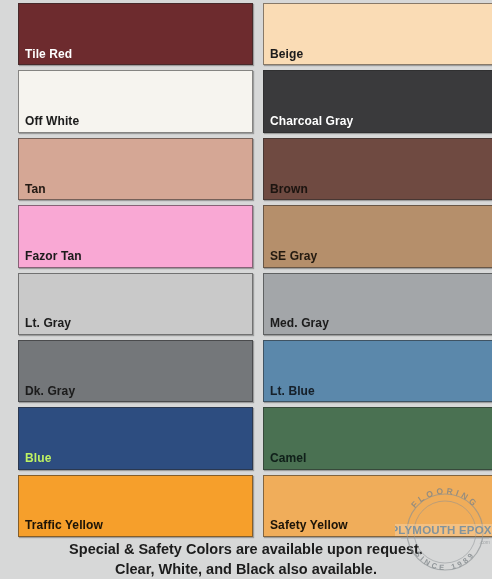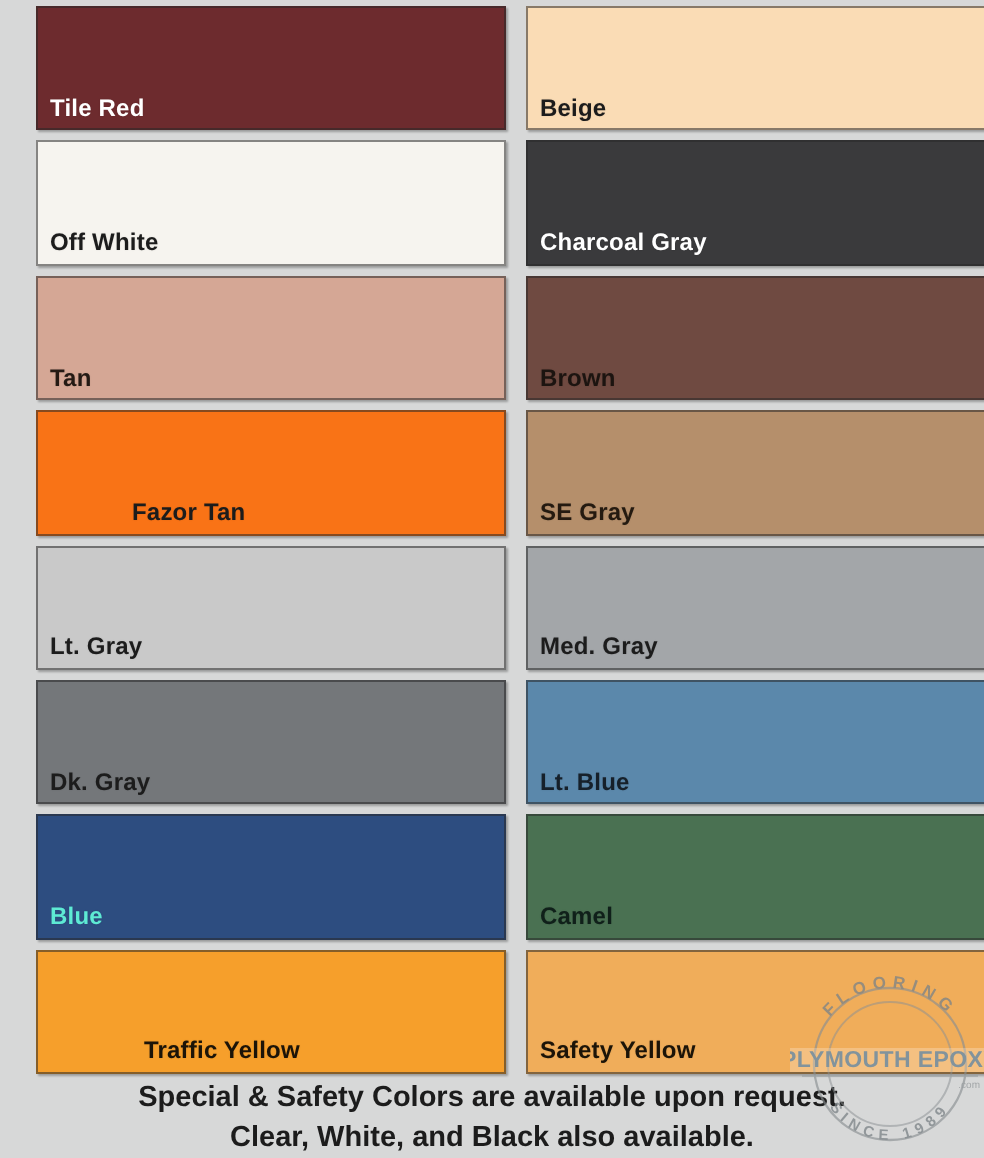--- a/index.html
+++ b/index.html
@@ -95,45 +95,45 @@
     </div>
     <div class="swatch" style="background: rgb(58, 58, 60);">
       <span class="swatch-label" style="color: rgb(255, 255, 255);">Charcoal Gray</span>
     </div>
     <div class="swatch" style="background: rgb(213, 167, 149);">
       <span class="swatch-label" style="color: rgb(36, 26, 20);">Tan</span>
     </div>
     <div class="swatch" style="background: rgb(111, 74, 65);">
       <span class="swatch-label" style="color: rgb(28, 20, 16);">Brown</span>
     </div>
-    <div class="swatch" style="background: #f97316; padding-left: 41px;">
+    <div class="swatch" style="background: #f9a8d4;">
       <span class="swatch-label" style="color: rgb(28, 28, 28);">Fazor Tan</span>
     </div>
     <div class="swatch" style="background: rgb(181, 143, 107);">
       <span class="swatch-label" style="color: rgb(36, 26, 16);">SE Gray</span>
     </div>
     <div class="swatch" style="background: rgb(201, 201, 201);">
       <span class="swatch-label" style="color: rgb(28, 28, 28);">Lt. Gray</span>
     </div>
     <div class="swatch" style="background: rgb(163, 166, 169);">
       <span class="swatch-label" style="color: rgb(28, 28, 28);">Med. Gray</span>
     </div>
     <div class="swatch" style="background: rgb(116, 119, 122);">
       <span class="swatch-label" style="color: rgb(28, 28, 28); margin-top: 24px;">Dk. Gray</span>
     </div>
     <div class="swatch" style="background: rgb(91, 136, 171);">
       <span class="swatch-label" style="color: rgb(22, 32, 42);">Lt. Blue</span>
     </div>
     <div class="swatch" style="background: rgb(45, 77, 128);">
-      <span class="swatch-label" style="color: #5eead4;">Blue</span>
+      <span class="swatch-label" style="color: #bef264;">Blue</span>
     </div>
     <div class="swatch" style="background: rgb(74, 113, 82);">
       <span class="swatch-label" style="color: rgb(16, 32, 26);">Camel</span>
     </div>
-    <div class="swatch" style="background: rgb(246, 159, 43); padding-left: 47px;">
+    <div class="swatch" style="background: rgb(246, 159, 43);">
       <span class="swatch-label" style="color: rgb(28, 20, 8);">Traffic Yellow</span>
     </div>
     <div class="swatch" style="background: rgb(240, 173, 90);">
       <span class="swatch-label" style="color: rgb(28, 20, 8);">Safety Yellow</span>
     </div>
   </div>
 
 <div id="footer-note">
   <div class="footer-line">Special &amp; Safety Colors are available upon request.</div>
   <div class="footer-line">Clear, White, and Black also available.</div>

